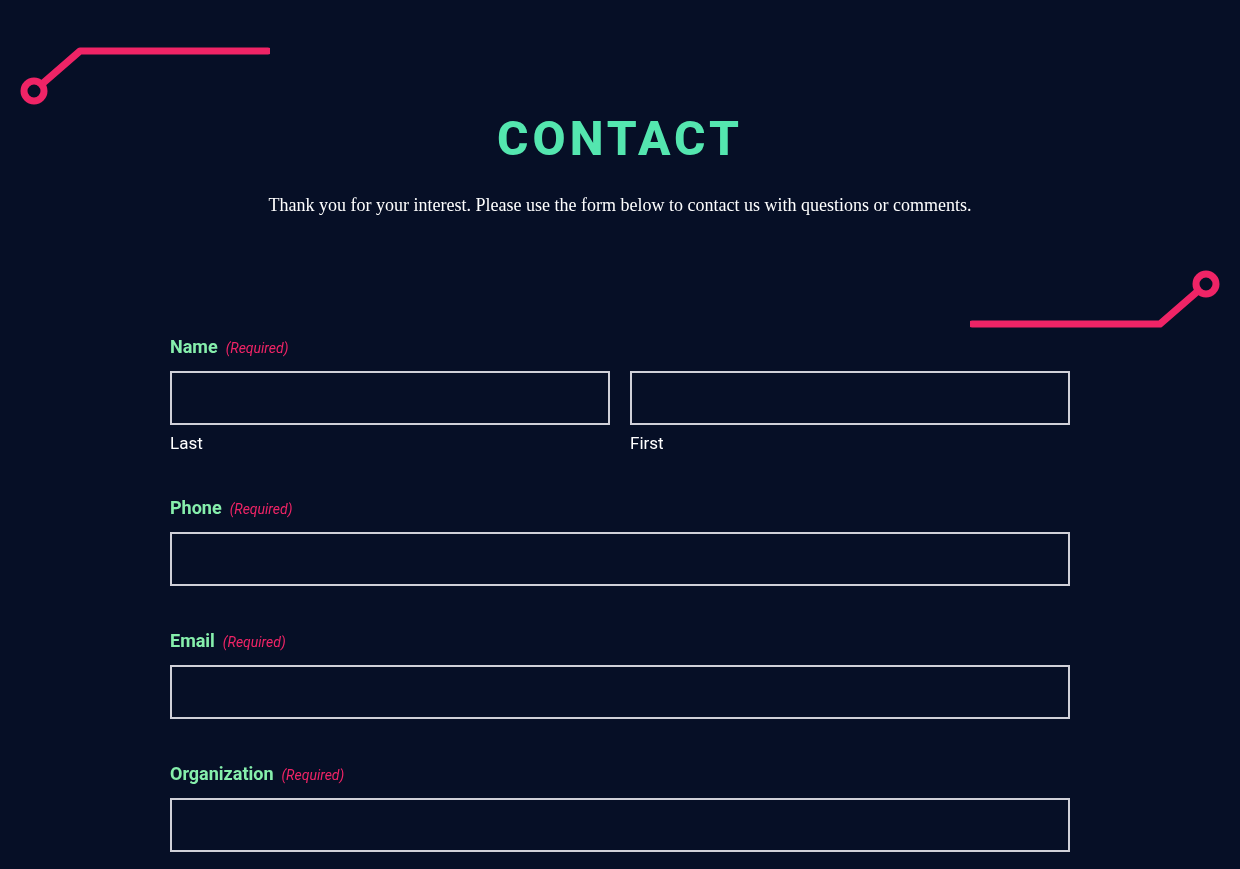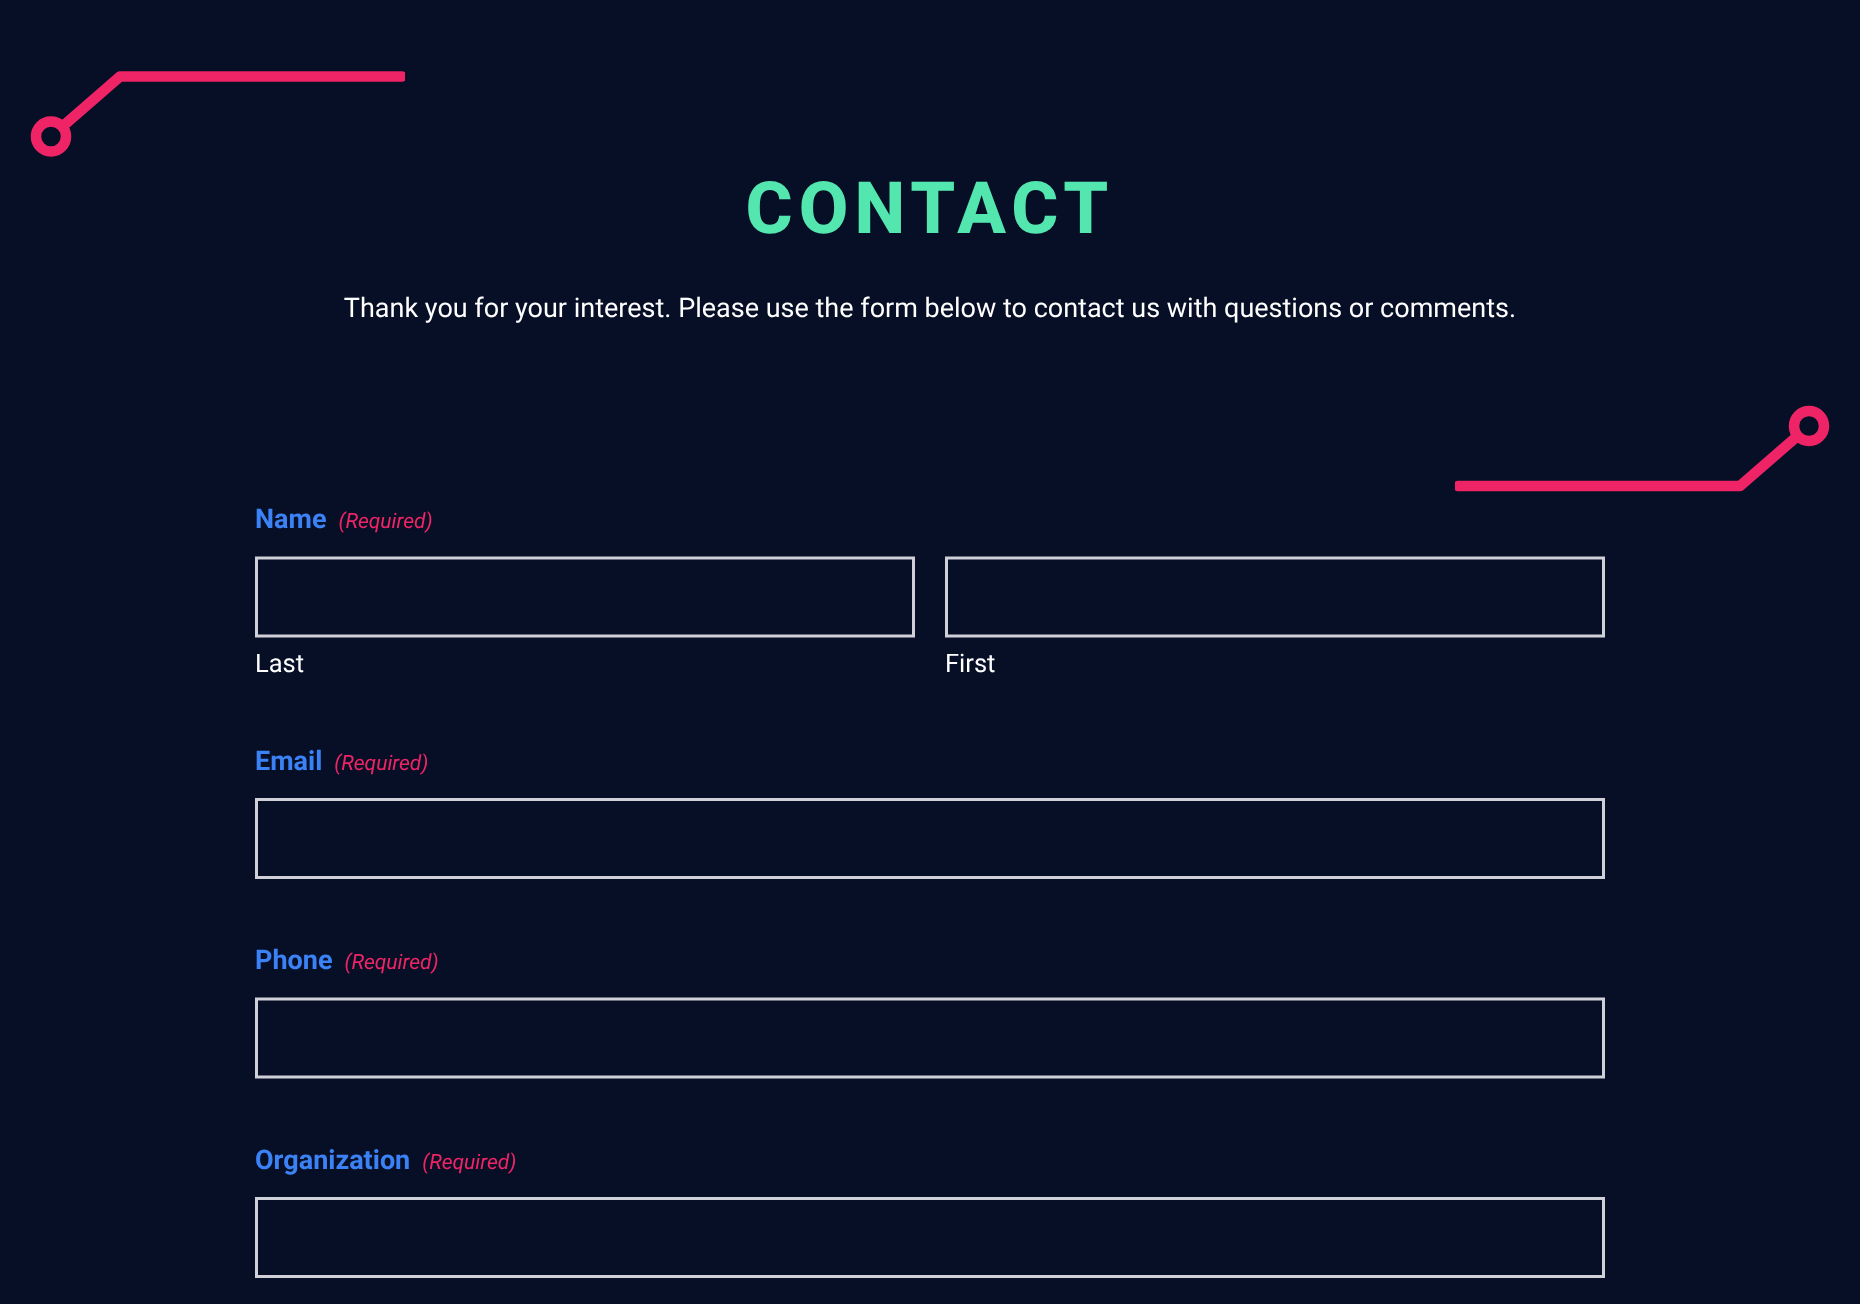--- a/index.html
+++ b/index.html
@@ -35,30 +35,31 @@
     letter-spacing: 4px;
     color: #54e6af;
     margin-top: 110px;
   }
   .page-subtitle {
     text-align: center;
     font-size: 18px;
     color: #ffffff;
     margin-top: 28px;
     font-weight: 400;
+    font-family: Liberation Serif, serif;
   }
   .form-wrap {
     width: 900px;
     margin: 120px auto 0 auto;
   }
   .field-block { margin-bottom: 44px; }
   .field-label {
     font-size: 18px;
     font-weight: 700;
-    color: #3b82f6;
+    color: #86efac;
     display: inline;
   }
   .required-tag {
     font-size: 14px;
     font-style: italic;
     color: #ef2466;
     margin-left: 4px;
   }
   .row-two {
     display: flex;
@@ -111,29 +112,29 @@
         <div class="sublabel">Last</div>
       </div>
       <div class="col">
         <input type="text" class="text-input" value="" style="">
         <div class="sublabel">First</div>
       </div>
     </div>
   </div>
 
   <div class="field-block">
-    <span class="field-label">Email</span>
+    <span class="field-label">Phone</span>
     <span class="required-tag">(Required)</span>
     <div class="single-row">
       <input type="text" class="text-input" value="" style="">
     </div>
   </div>
 
   <div class="field-block">
-    <span class="field-label">Phone</span>
+    <span class="field-label">Email</span>
     <span class="required-tag">(Required)</span>
     <div class="single-row">
       <input type="text" class="text-input" value="" style="">
     </div>
   </div>
 
   <div class="field-block">
     <span class="field-label">Organization</span>
     <span class="required-tag">(Required)</span>
     <div class="single-row">

